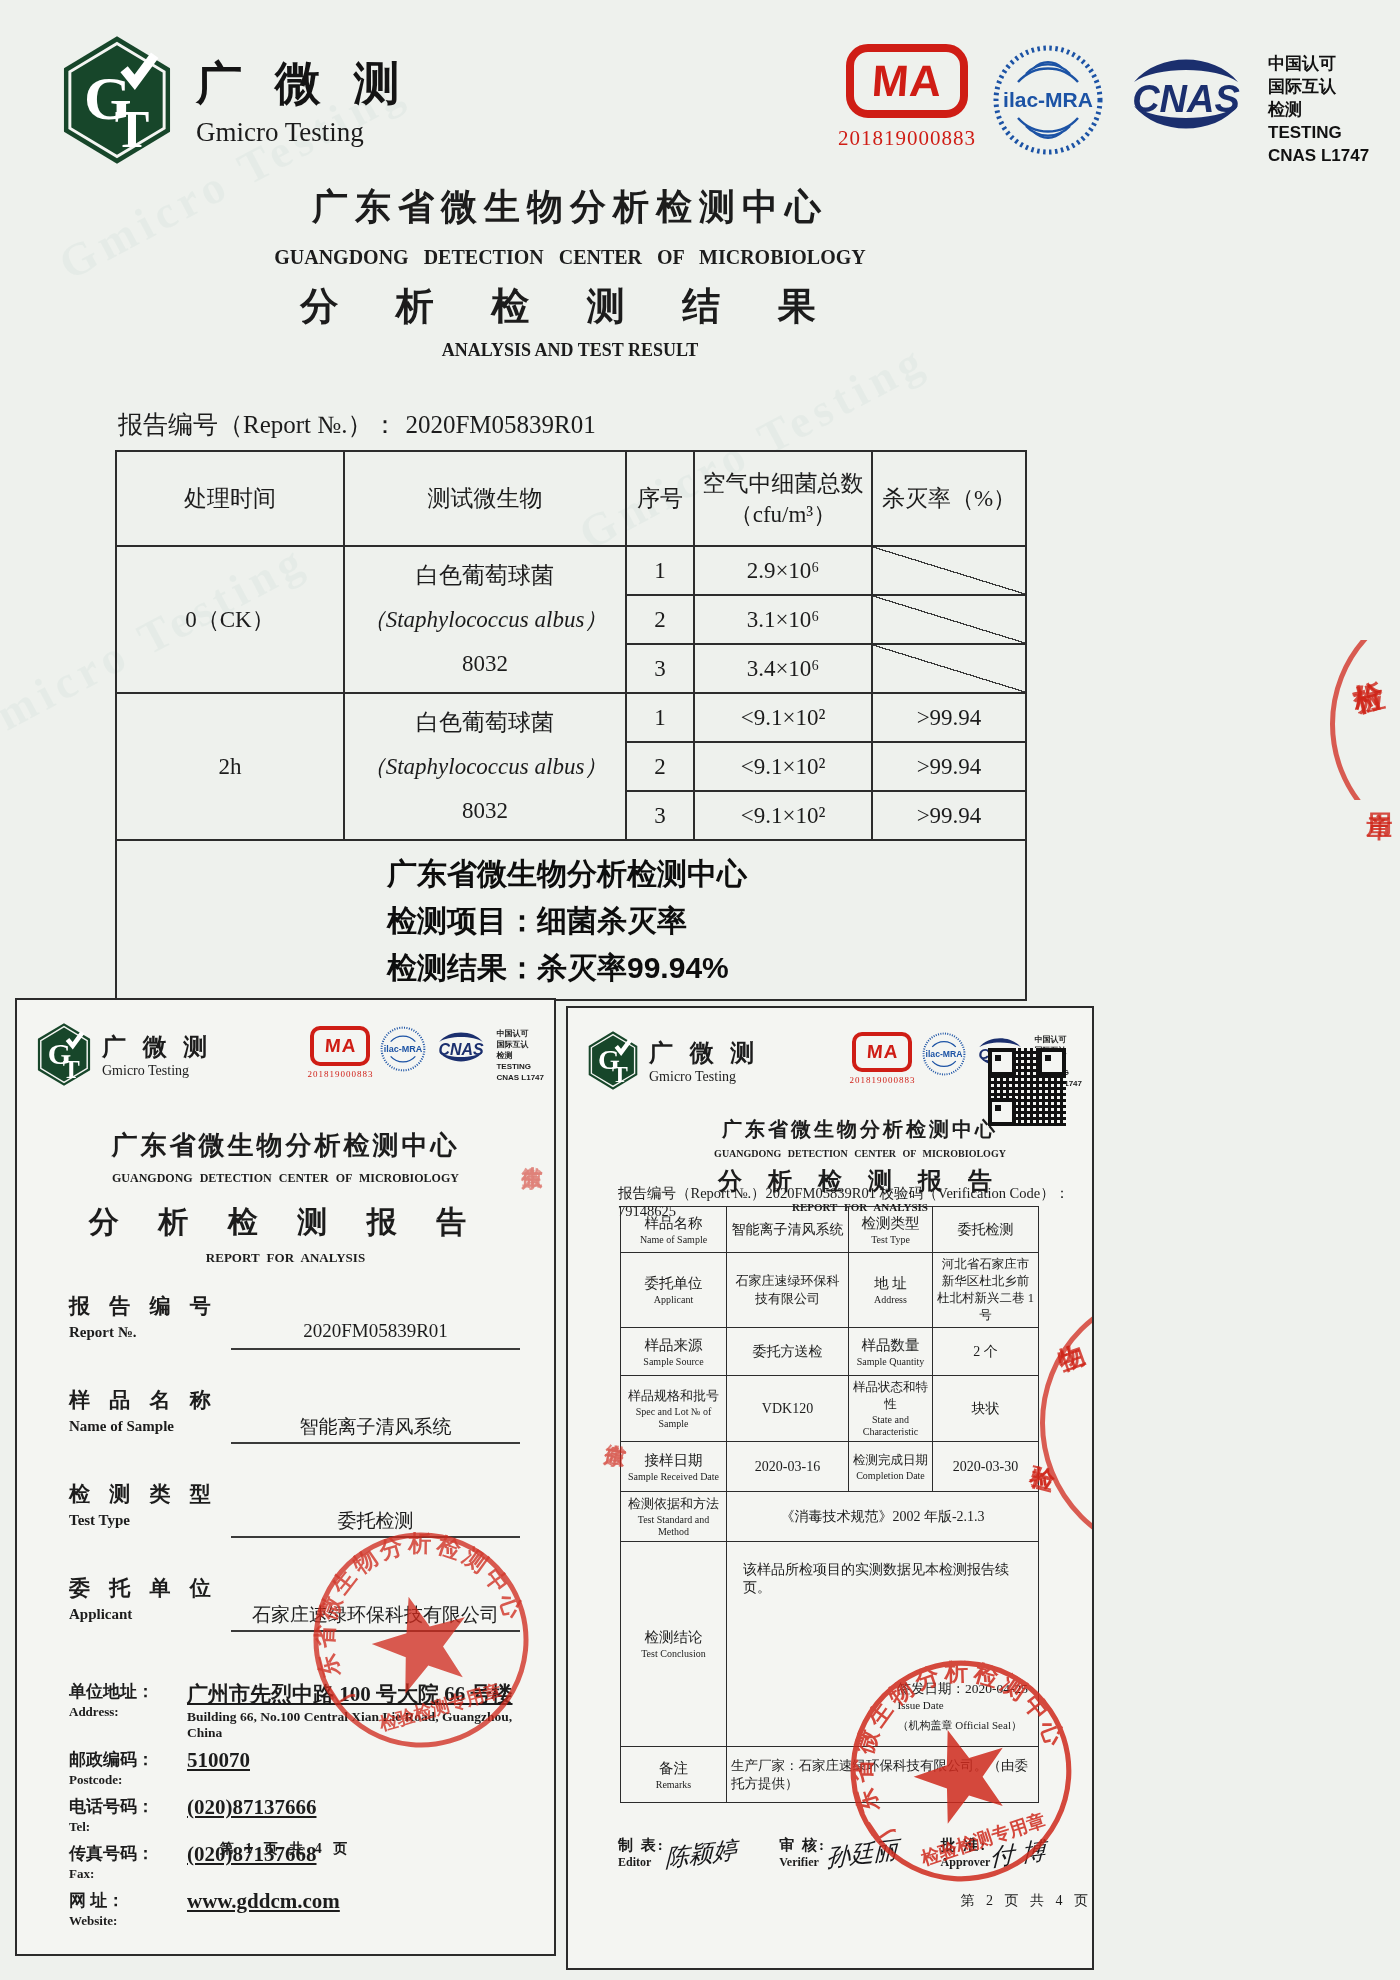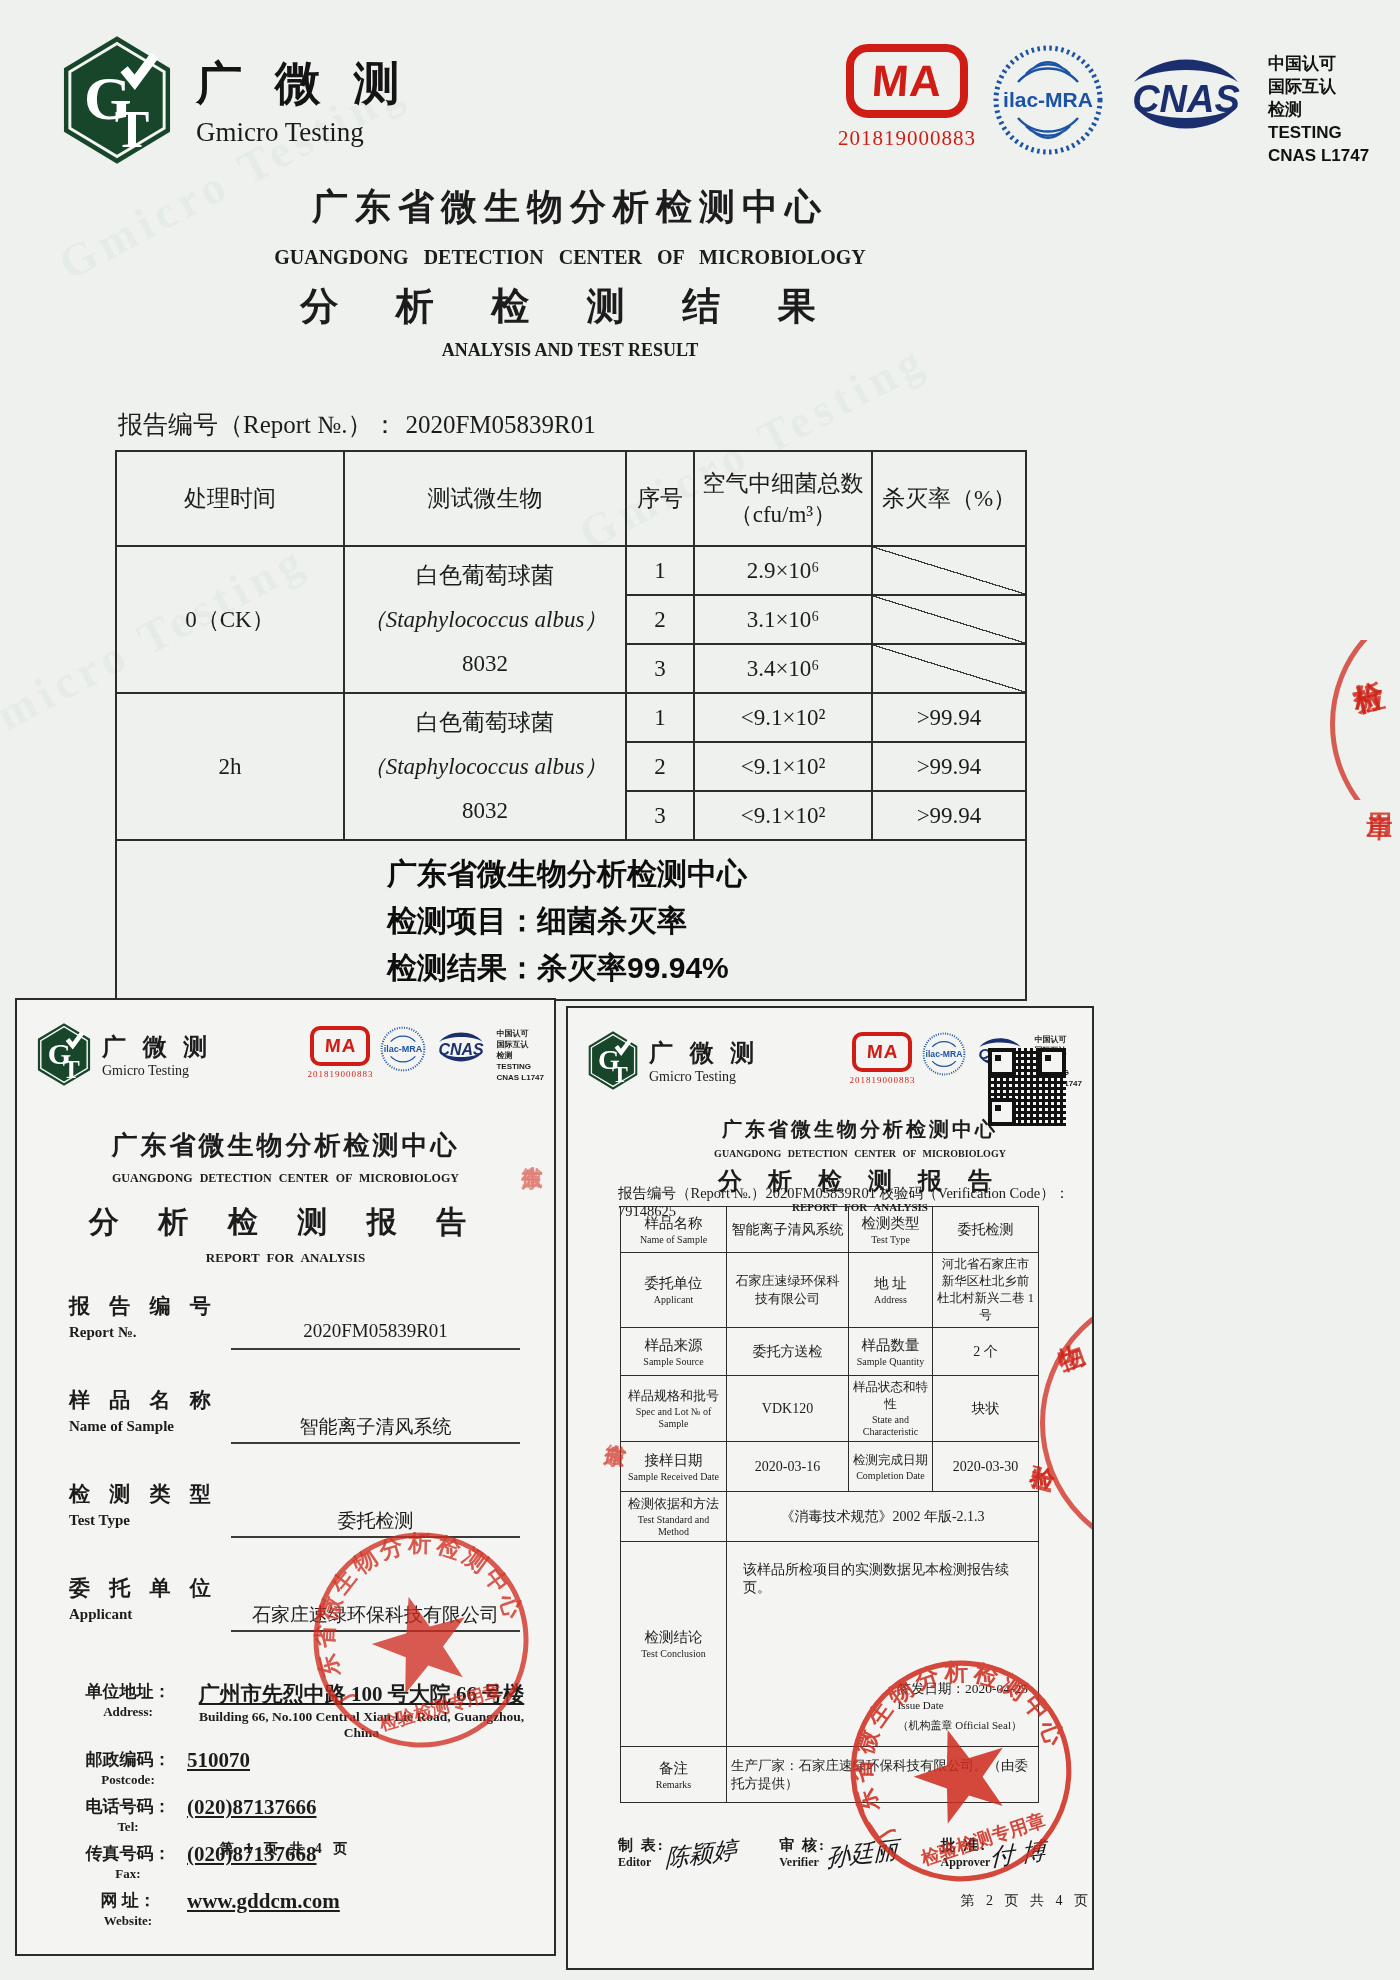--- a/index.html
+++ b/index.html
@@ -90,21 +90,21 @@
 
   
   .fields{position:absolute;left:52px;right:34px;top:292px;}
   .field{position:relative;height:94px;}
   .f-label .cn{font-size:21px;font-weight:bold;letter-spacing:7px;}
   .f-label .en{font-size:15px;font-weight:bold;margin-top:4px;}
   .f-line{position:absolute;left:162px;right:0;top:14px;height:44px;border-bottom:2px solid #3a3a3a;
           text-align:center;font-size:19px;padding-top:14px;}
 
   .contact{position:absolute;left:52px;right:18px;top:680px;font-weight:bold;}
-  .c-row{display:flex;margin-bottom:7px;text-align:center;}
+  .c-row{display:flex;margin-bottom:7px;}
   .c-labels{width:118px;flex:none;}
   .c-cn{font-size:17px;}
   .c-en{font-size:13px;margin-top:1px;}
   .c-vals .v-cn{font-size:21px;text-decoration:underline;}
   .c-vals .v-en{font-size:13.5px;margin-top:1px;}
 
   .pg-footer{position:absolute;left:0;right:0;text-align:center;font-size:14px;letter-spacing:4px;}
   #page1 .pg-footer{bottom:96px;font-weight:bold;}
   #page2 .pg-footer{bottom:58px;text-align:right;}
 

